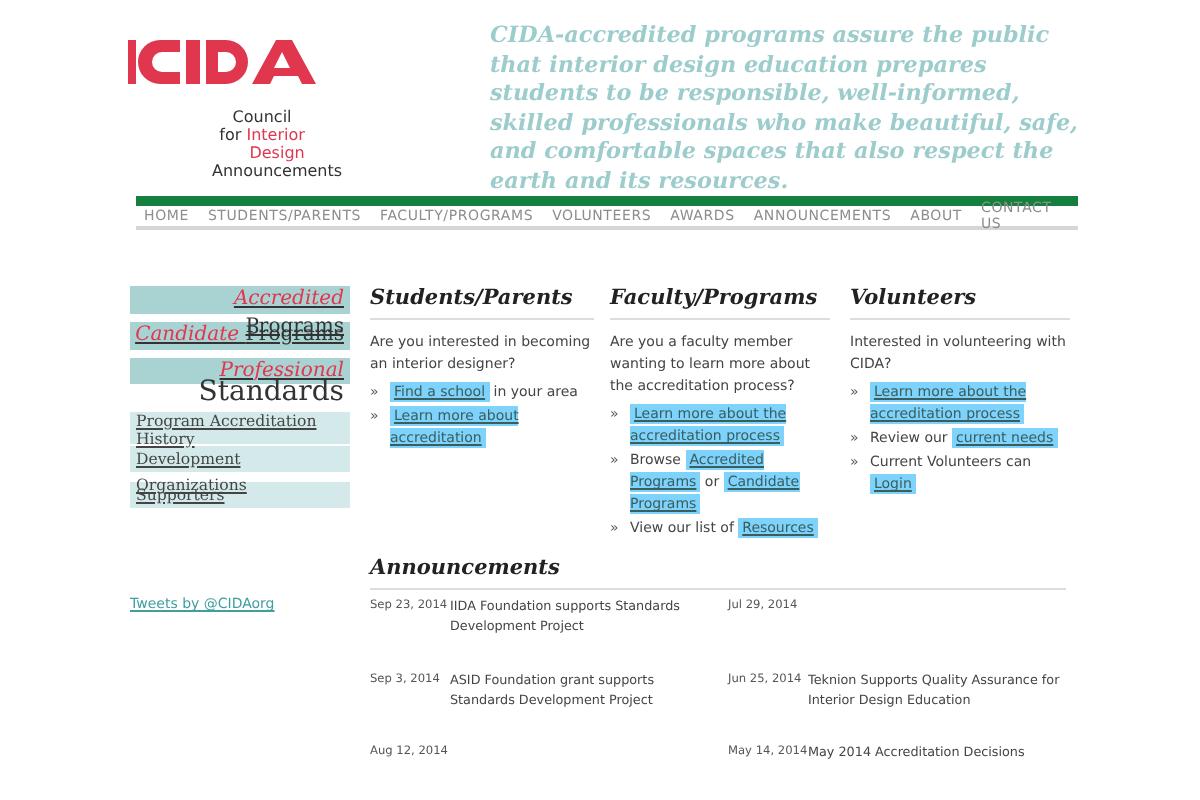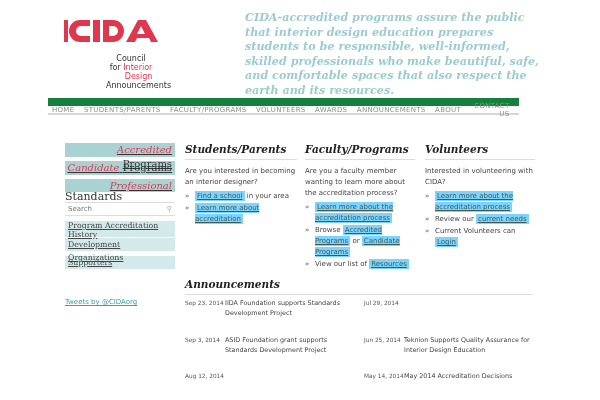--- a/index.html
+++ b/index.html
@@ -6,28 +6,28 @@
   html, body { width: 600px; height: 400px; overflow: hidden; background: #ffffff; }
   body { font-family: "DejaVu Sans", sans-serif; color: #333; position: relative; }
 
   .logo { position: absolute; left: 64px; top: 10px; width: 112px; height: 80px; text-align: center; }
   .logo-mark { position: absolute; left: 0; top: 0; }
   .logo-text { position: absolute; left: 27px; top: 44px; font-size: 8px; line-height: 9px; color: #333; font-family: "DejaVu Sans", sans-serif; }
   .logo-text .red { color: #e0374f; }
 
   .tagline { position: absolute; left: 245px; top: 10px; width: 300px; font-family: "DejaVu Serif", serif; font-style: italic; font-weight: bold; font-size: 11.2px; line-height: 14.5px; color: #9ccccc; }
 
-  .nav { position: absolute; left: 48px; top: 98px; width: 471px; height: 17px; border-top: 8px solid #15803d; border-bottom: 2px solid #d6d6d6; display: flex; align-items: center; padding-left: 4px; text-align: right; }
+  .nav { position: absolute; left: 68px; top: 98px; width: 471px; height: 17px; border-top: 5px solid #15803d; border-bottom: 2px solid #d6d6d6; display: flex; align-items: center; padding-left: 4px; }
   .nav a { font-size: 7px; letter-spacing: 0.3px; color: #8d8d8d; text-decoration: none; margin-right: 9.5px; font-family: "DejaVu Sans", sans-serif; }
 
   .sidebar { position: absolute; left: 65px; top: 143px; width: 110px; }
   .side-btn { display: block; background: #a9d3d3; text-align: right; padding-right: 3px; font-family: "DejaVu Serif", serif; font-size: 10px; margin-bottom: 4px; color: #333; height: 14px; line-height: 14px; }
   .side-btn .em { font-style: italic; color: #e0374f; }
   .side-btn.tall { height: 13px; line-height: 14px; margin-bottom: 0; }
-  .side-std { font-family: "DejaVu Serif", serif; font-size: 11px; padding-right: 3px; line-height: 9px; height: 9px; color: #333; }
+  .side-std { text-align: right; font-family: "DejaVu Serif", serif; font-size: 14px; padding-right: 3px; line-height: 9px; height: 9px; color: #333; }
   .search { position: relative; margin-top: 1px; height: 14px; border-top: 1px solid #ddd; border-bottom: 1px solid #ddd; display: flex; align-items: center; padding-left: 3px; }
   .search input { border: none; outline: none; font-size: 7px; color: #aaa; background: transparent; width: 95px; font-family: "DejaVu Sans", sans-serif; }
   .search .q { position: absolute; right: 3px; top: 2px; font-size: 7px; color: #aaa; }
   .side-links { margin-top: 5px; }
   .side-link { display: block; background: #d4eaea; font-family: "DejaVu Serif", serif; font-size: 7.8px; color: #444; padding-left: 3px; line-height: 8.5px; margin-bottom: 1px; }
   .side-link.l1 { height: 16px; padding-top: 1px; }
   .side-link.l2 { height: 13px; line-height: 13px; margin-bottom: 5px; }
   .side-link.l3 { height: 13px; line-height: 13px; }
   .tweets { position: absolute; left: 65px; top: 298px; font-size: 7px; color: #3f9ea0; font-family: "DejaVu Sans", sans-serif; }
 
@@ -75,24 +75,20 @@
   <a href="#">ANNOUNCEMENTS</a>
   <a href="#">ABOUT</a>
   <a href="#">CONTACT US</a>
 </nav>
 
 <aside class="sidebar">
   <a class="side-btn" href="#"><span class="em">Accredited</span> <span>Programs</span></a>
   <a class="side-btn" href="#"><span class="em">Candidate</span> <span>Programs</span></a>
   <a class="side-btn tall" href="#"><span class="em">Professional</span></a>
   <div class="side-std">Standards</div>
-  <div class="search">
-    <input type="text" placeholder="Search" style="">
-    <span class="q">⚲</span>
-  </div>
   <div class="side-links">
     <a class="side-link l1" href="#">Program Accreditation History</a>
     <a class="side-link l2" href="#">Development Organizations</a>
     <a class="side-link l3" href="#">Supporters</a>
   </div>
 </aside>
 <a class="tweets" href="#">Tweets by @CIDAorg</a>
 
 <section class="col" style="left:185px; width:112px;">
   <h2>Students/Parents</h2>

